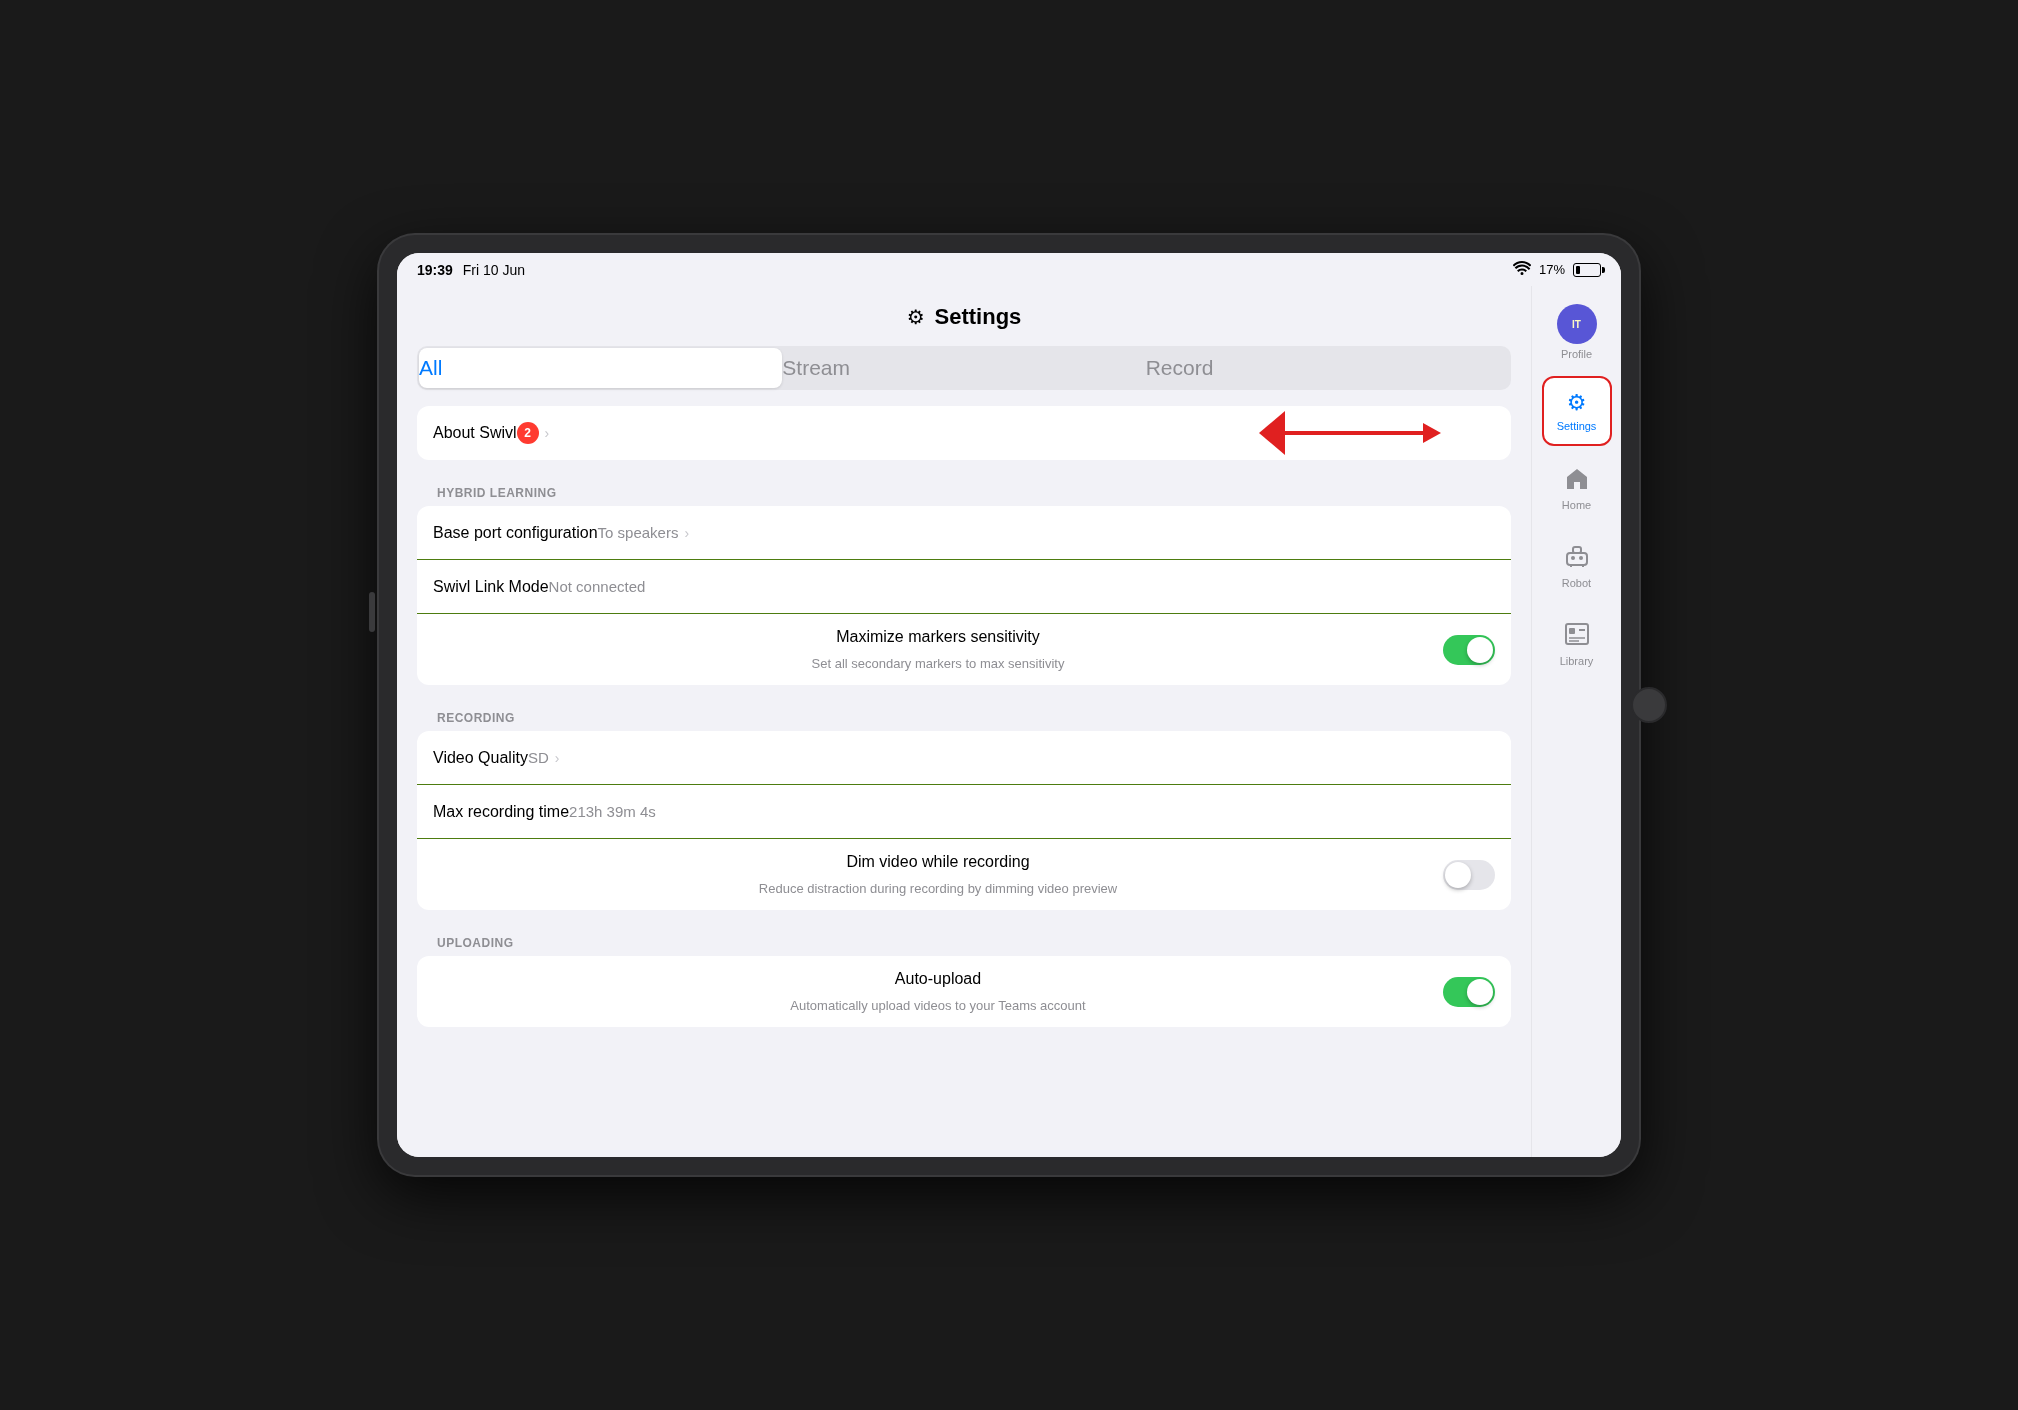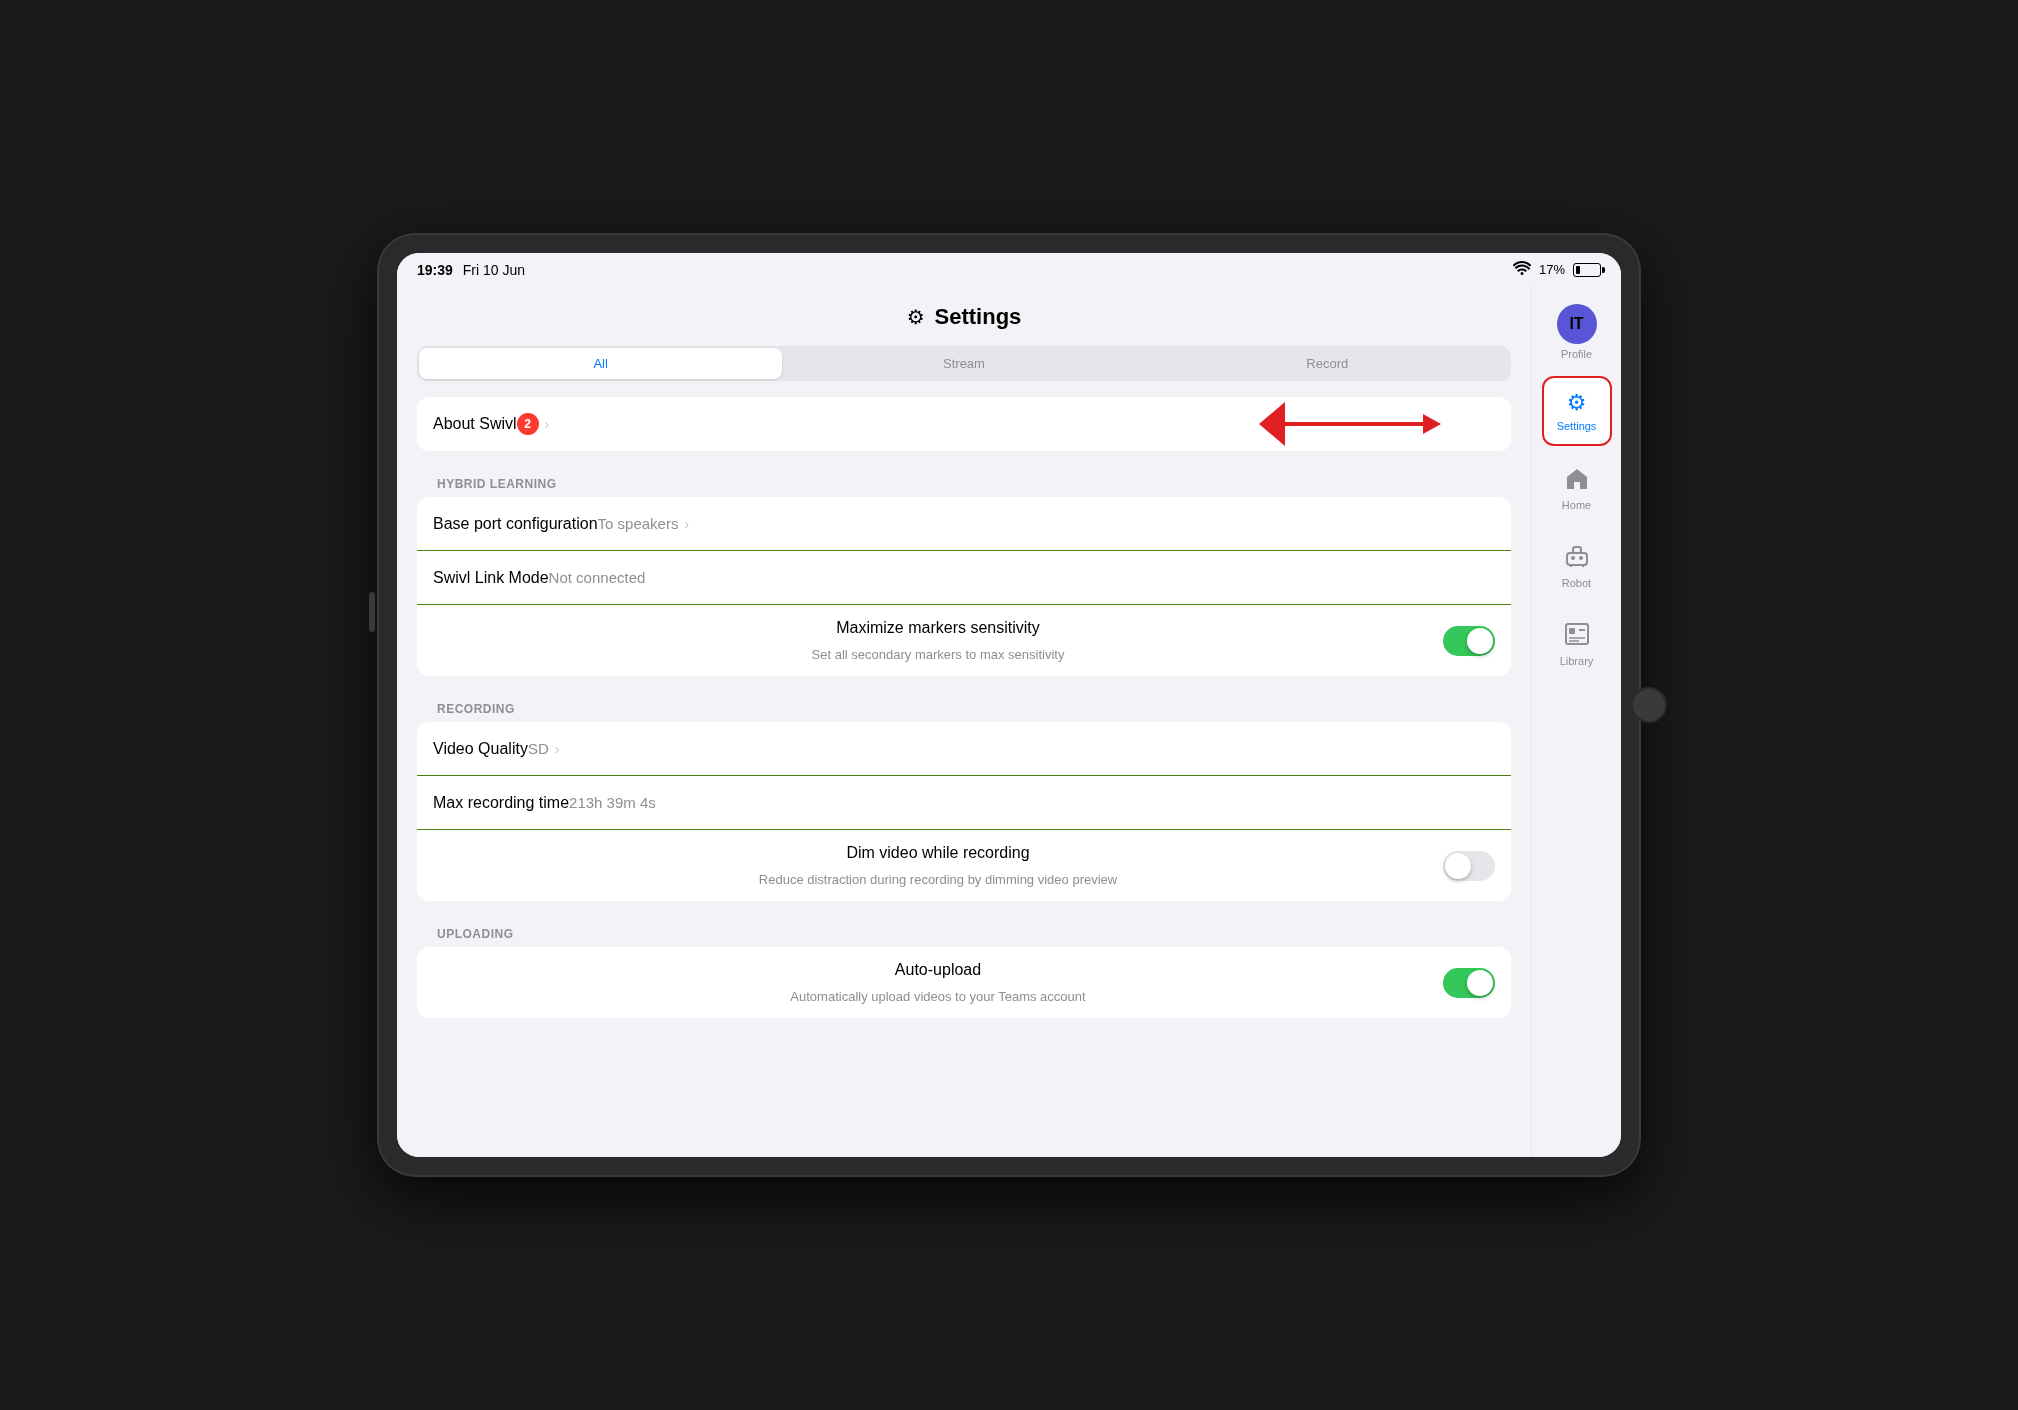--- a/index.html
+++ b/index.html
@@ -142,23 +142,22 @@
     .tab-bar {
       display: flex;
       margin: 0 20px 16px;
       background: #e5e5ea;
       border-radius: 10px;
       padding: 2px;
     }
 
     .tab-item {
       flex: 1;
-      text-align: center;
       padding: 8px 0;
-      font-size: 13px;
+      font-size: 21px;
       border-radius: 8px;
       cursor: pointer;
       color: #8e8e93;
     }
 
     .tab-item.active {
       background: #fff;
       color: #007aff;
       font-weight: 500;
       box-shadow: 0 1px 3px rgba(0,0,0,0.12);
@@ -370,23 +369,23 @@
 
     
     .avatar {
       width: 40px;
       height: 40px;
       border-radius: 50%;
       background: #5856d6;
       display: flex;
       align-items: center;
       justify-content: center;
-      font-size: 16px;
+      font-size: 10px;
       font-weight: 700;
-      color: #000000;
+      color: #fef9c3;
     }
 
     .sidebar-profile {
       display: flex;
       flex-direction: column;
       align-items: center;
       gap: 4px;
       cursor: pointer;
       padding: 8px;
     }

